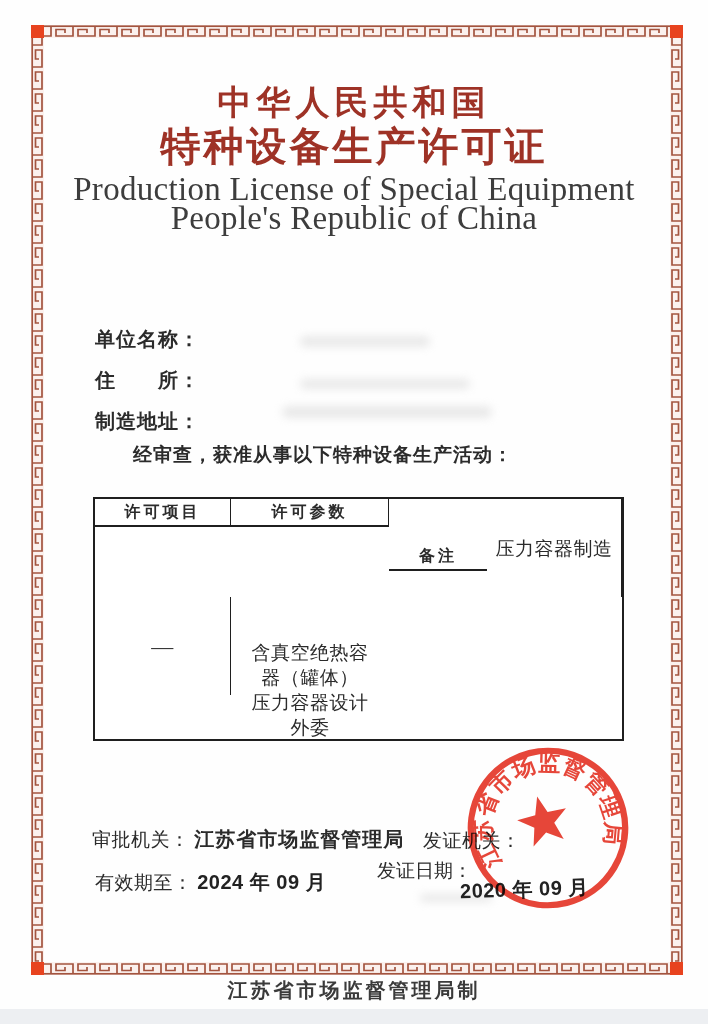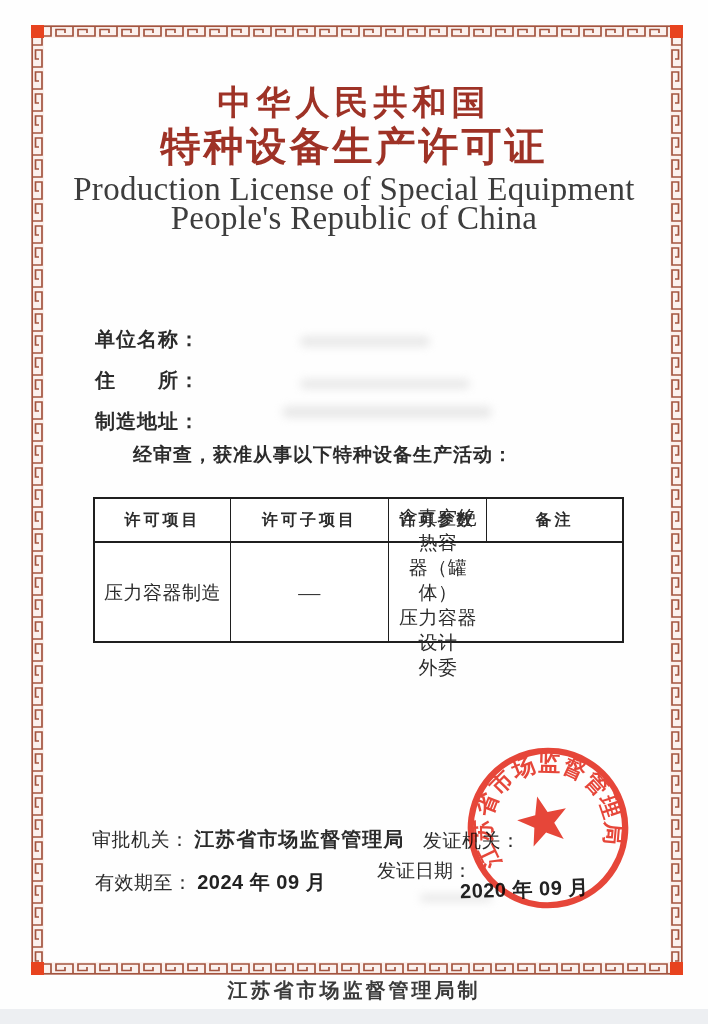--- a/index.html
+++ b/index.html
@@ -66,23 +66,23 @@
     grid-template-columns: 136px 158px 98px 135px;
     border: 2px solid #1f1f1f;
     background: #fff;
   }
   .cell {
     display: flex; align-items: center; justify-content: center;
     text-align: center;
     border-right: 1px solid #1f1f1f;
     padding: 2px 4px;
   }
-  .cell.last { border-right: none; }
+  .cell.last { border-right: none; margin-top: 44px; }
   .th {
-    height: 44px;
+    height: 28px;
     border-bottom: 2px solid #1f1f1f;
     font-weight: 700; font-size: 16px; letter-spacing: 3px;
   }
   .td {
     height: 98px;
     font-size: 19px;
     white-space: pre-line;
     line-height: 25px;
     letter-spacing: 0.5px;
   }
@@ -198,21 +198,20 @@
     <div class="field-row">
       <span class="field-label">制造地址：</span>
       <span class="field-value"></span>
     </div>
   </div>
 
   <div class="intro-line">经审查，获准从事以下特种设备生产活动：</div>
 
   <div class="license-table">
     <div class="cell th">许可项目</div>
-    <div class="cell th">许可子项目</div>
     <div class="cell th">许可参数</div>
     <div class="cell th last">备注</div>
 
     <div class="cell td">压力容器制造</div>
     <div class="cell td dash">—</div>
     <div class="cell td last">含真空绝热容
 器（罐体）
 压力容器设计
 外委</div>
   </div>

